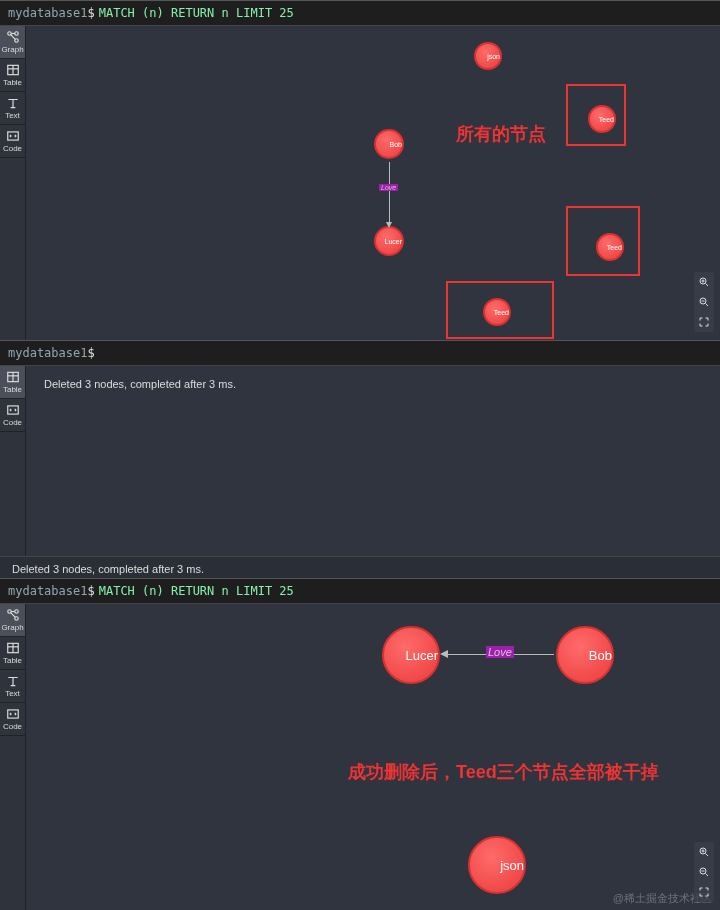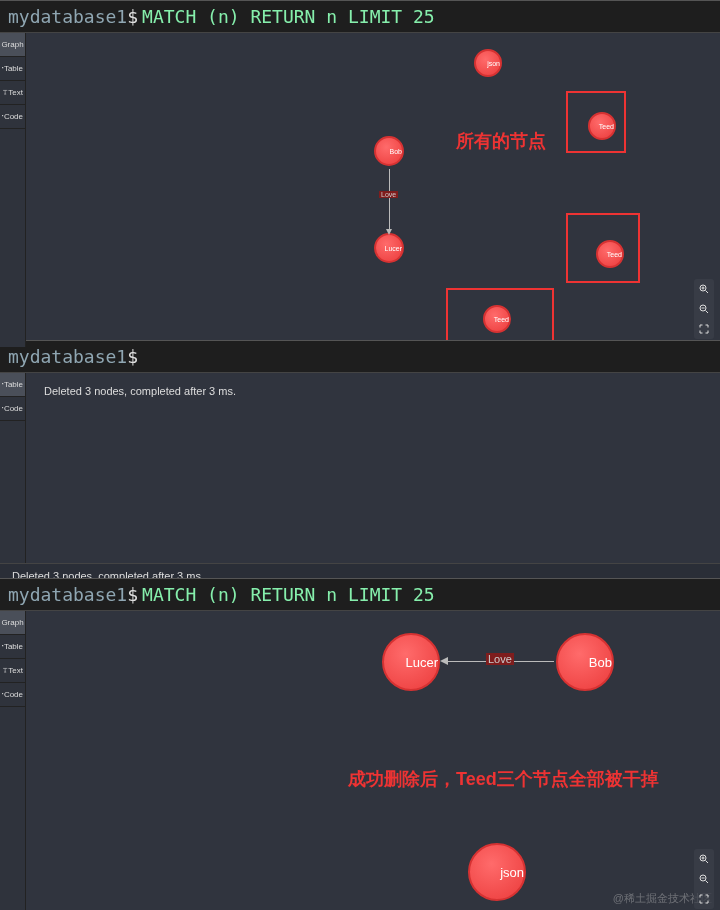--- a/index.html
+++ b/index.html
@@ -14,21 +14,21 @@
   }
   .panel {
     position: relative;
     border-top: 1px solid #555;
     border-bottom: 1px solid #555;
   }
   .query-bar {
     background: #1e1e1e;
     padding: 5px 8px;
     font-family: "Consolas", monospace;
-    font-size: 18px;
+    font-size: 12px;
     display: flex;
     align-items: center;
     border-bottom: 1px solid #444;
   }
   .db-name { color: #8fa6b2; }
   .prompt { color: #e0e0e0; margin-right: 4px; }
   .query-text { color: #86efac; }
   .panel-body {
     display: flex;
     position: relative;
@@ -36,21 +36,21 @@
   .sidebar {
     width: 26px;
     background: #2f333c;
     display: flex;
     flex-direction: column;
     border-right: 1px solid #222;
     z-index: 2;
   }
   .side-btn {
     display: flex;
-    flex-direction: row;
+    flex-direction: column;
     align-items: center;
     justify-content: center;
     padding: 4px 2px;
     font-size: 8px;
     color: #dcdcdc;
     cursor: pointer;
     border-bottom: 1px solid #222;
   }
   .side-btn.active { background: #4a4f59; }
   .side-btn svg { width: 14px; height: 14px; margin-bottom: 1px; }
@@ -109,22 +109,23 @@
     cursor: pointer;
   }
   .edge {
     position: absolute;
     background: #bbb;
   }
   .edge-label {
     position: absolute;
     font-size: 7px;
     color: #ccc;
-    background: #7f1d1d;
+    background: #a21caf;
     padding: 0 2px;
+    font-style: italic;
   }
   .edge-label.big { font-size: 11px; }
   .arrow-left {
     position: absolute;
     width: 0; height: 0;
     border-top: 4px solid transparent;
     border-bottom: 4px solid transparent;
     border-right: 8px solid #bbb;
   }
   .arrow-down {

